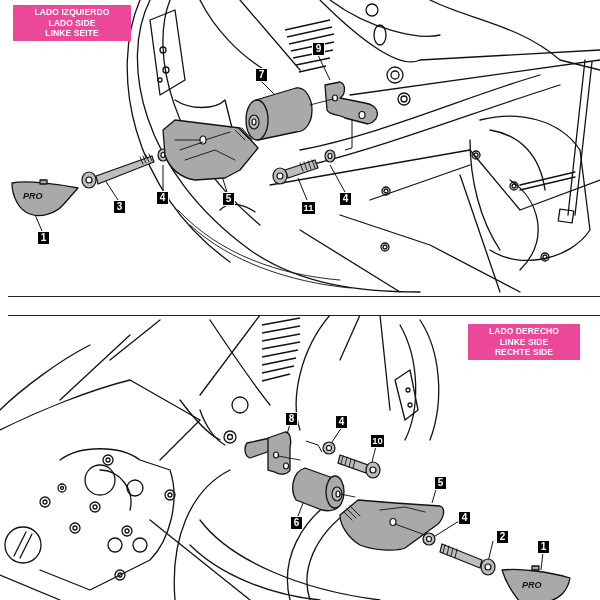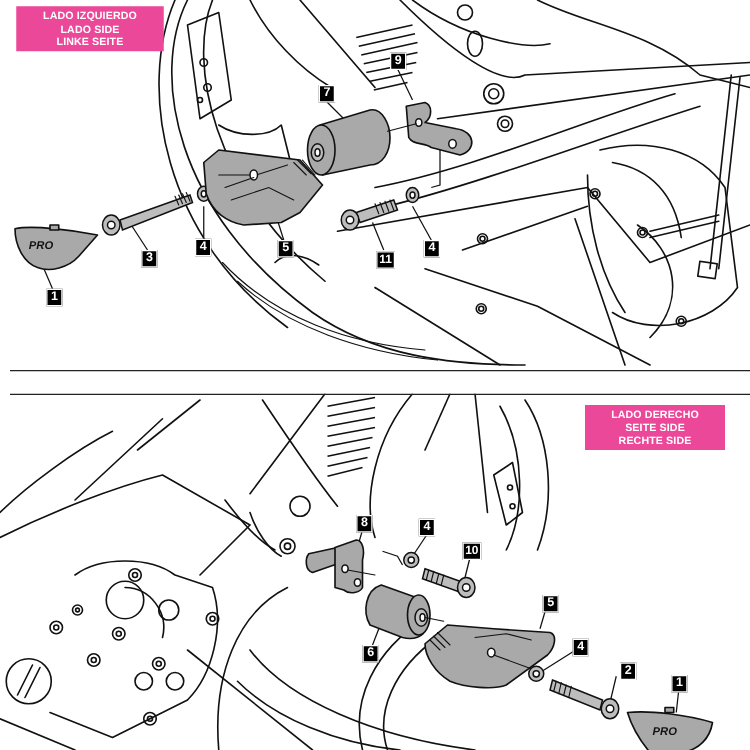--- a/index.html
+++ b/index.html
@@ -345,21 +345,21 @@
 <div class="divider" style="top:296px;"></div>
 <div class="divider" style="top:315px;"></div>
 
 <div class="side-label" style="left:13px; top:5px; width:110px;">
   <span>LADO IZQUIERDO</span>
   <span>LADO SIDE</span>
   <span>LINKE SEITE</span>
 </div>
 <div class="side-label" style="left:444px; top:324px; width:104px;margin-left:24px;">
   <span>LADO DERECHO</span>
-  <span>SEITE SIDE</span>
+  <span>LINKE SIDE</span>
   <span>RECHTE SIDE</span>
 </div>
 
 <div class="callout" style="left:37px; top:231px;">1</div>
 <div class="callout" style="left:113px; top:200px;">3</div>
 <div class="callout" style="left:156px; top:191px;">4</div>
 <div class="callout" style="left:222px; top:192px;">5</div>
 <div class="callout" style="left:255px; top:68px;">7</div>
 <div class="callout" style="left:312px; top:42px;">9</div>
 <div class="callout wide" style="left:301px; top:201px;">11</div>

